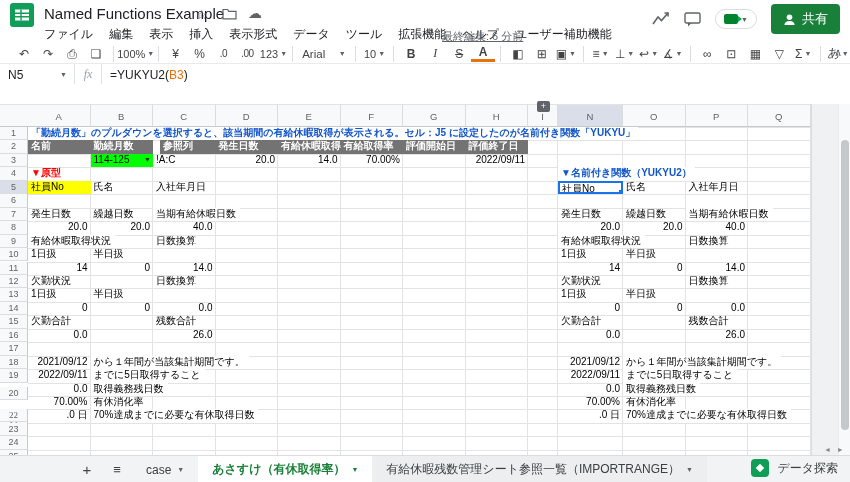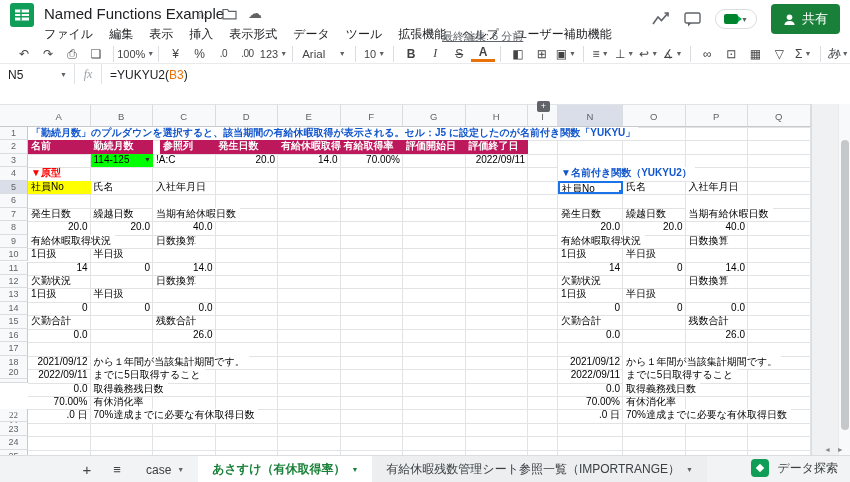--- a/index.html
+++ b/index.html
@@ -54,21 +54,21 @@
   .colh{position:absolute;background:#f8f9fa;border-right:1px solid #d9dce0;border-bottom:1px solid #c7cacd;border-top:1px solid #e0e3e7;box-sizing:border-box;font-size:9.5px;color:#5f6368;text-align:center;}
   .colh.hl,.rowh.hl{background:#d9dee8;}
   .rowh{position:absolute;left:0;width:28px;background:#f8f9fa;border-right:1px solid #c7cacd;border-bottom:1px solid #d9dce0;box-sizing:border-box;font-size:9px;color:#5f6368;text-align:center;}
   .corner{position:absolute;left:0;background:#f8f9fa;border-right:1px solid #c7cacd;border-bottom:1px solid #c7cacd;border-top:1px solid #e0e3e7;box-sizing:border-box;}
   .vline,.hline{position:absolute;background:#e2e3e5;z-index:1;}
   .cell{position:absolute;font-size:10px;color:#000;white-space:nowrap;padding:0 3px;box-sizing:border-box;overflow:hidden;z-index:2;}
   .cell.ar{text-align:right;}
   .cell.spill{overflow:visible;width:auto !important;background:#fff;z-index:3;padding-right:4px;}
   .cell.note{color:#1155cc;font-weight:700;overflow:visible;width:auto !important;background:#fff;z-index:3;}
   .cell.red{color:#f00;font-weight:700;}
-  .cell.hdr{background:#be185d;color:#fff;font-weight:700;z-index:2;}
+  .cell.hdr{background:#737373;color:#fff;font-weight:700;z-index:2;}
   .cell.green{background:#00ff00;z-index:2;}
   .cell.yellow{background:#ffff00;z-index:2;}
   .cell.sel{border:2px solid #1a73e8;background:#fff;z-index:4;padding:0 2px;}
   .fill-handle{position:absolute;width:5px;height:5px;background:#1a73e8;border:1px solid #fff;right:-4px;bottom:-4px;}
   .ddc{position:absolute;right:2px;top:0;font-size:7px;color:#333;}
   .unhide{position:absolute;width:13px;height:11px;background:#606368;border-radius:2px;color:#fff;font-size:9px;line-height:11px;text-align:center;z-index:5;}
   .deadzone{position:absolute;background:#f0f1f3;border-left:1px solid #d9dce0;z-index:2;}
   .vscroll{position:absolute;background:#f8f9fa;border-left:1px solid #e8eaed;z-index:5;}
   .vthumb{position:absolute;left:2px;width:8px;border-radius:4px;background:#c5c8cb;}
   .hscroll-arrows{position:absolute;font-size:7px;color:#80868b;z-index:6;letter-spacing:2px;}
@@ -287,21 +287,21 @@
       <div class="rowh" style="top: 164.05px; height: 13.45px; line-height: 13.45px;">10</div>
       <div class="rowh" style="top: 177.5px; height: 13.45px; line-height: 13.45px;">11</div>
       <div class="rowh" style="top: 190.95px; height: 13.45px; line-height: 13.45px;">12</div>
       <div class="rowh" style="top: 204.4px; height: 13.45px; line-height: 13.45px;">13</div>
       <div class="rowh" style="top: 217.85px; height: 13.45px; line-height: 13.45px;">14</div>
       <div class="rowh" style="top: 231.3px; height: 13.45px; line-height: 13.45px;">15</div>
       <div class="rowh" style="top: 244.75px; height: 13.45px; line-height: 13.45px;">16</div>
       <div class="rowh" style="top: 258.2px; height: 13.45px; line-height: 13.45px;">17</div>
       <div class="rowh" style="top: 271.65px; height: 13.45px; line-height: 13.45px;">18</div>
       <div class="rowh" style="top: 285.1px; height: 13.45px; line-height: 13.45px;">19</div>
-      <div class="rowh" style="top: 282px; height: 13.45px; line-height: 13.45px;">20</div>
+      <div class="rowh" style="top: 303px; height: 13.45px; line-height: 13.45px;">20</div>
       <div class="rowh" style="top: 320px; height: 13.45px; line-height: 13.45px; margin-top: 12px;">21</div>
       <div class="rowh" style="top: 325px; height: 13.45px; line-height: 13.45px; font-family: Liberation Serif, serif;">22</div>
       <div class="rowh" style="top: 338.9px; height: 13.45px; line-height: 13.45px;">23</div>
       <div class="rowh" style="top: 352.35px; height: 13.45px; line-height: 13.45px;">24</div>
       <div class="rowh" style="top: 365.8px; height: 13.45px; line-height: 13.45px;">25</div>
       <div class="vline" style="left: 89.5px; top: 43px; width: 1px; height: 336.25px;"></div>
       <div class="vline" style="left: 152px; top: 43px; width: 1px; height: 336.25px;"></div>
       <div class="vline" style="left: 214.5px; top: 43px; width: 1px; height: 336.25px;"></div>
       <div class="vline" style="left: 277px; top: 43px; width: 1px; height: 336.25px;"></div>
       <div class="vline" style="left: 339.5px; top: 43px; width: 1px; height: 336.25px;"></div>

